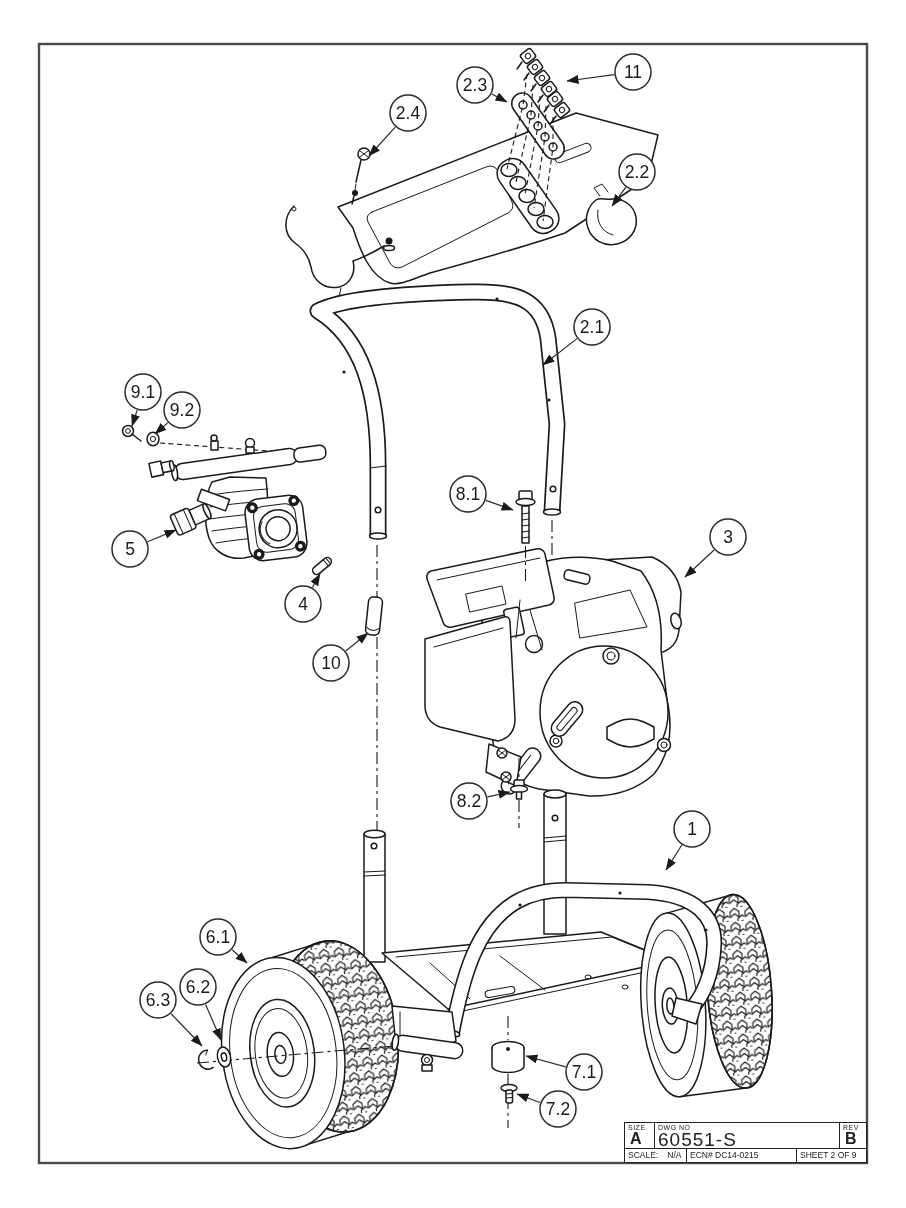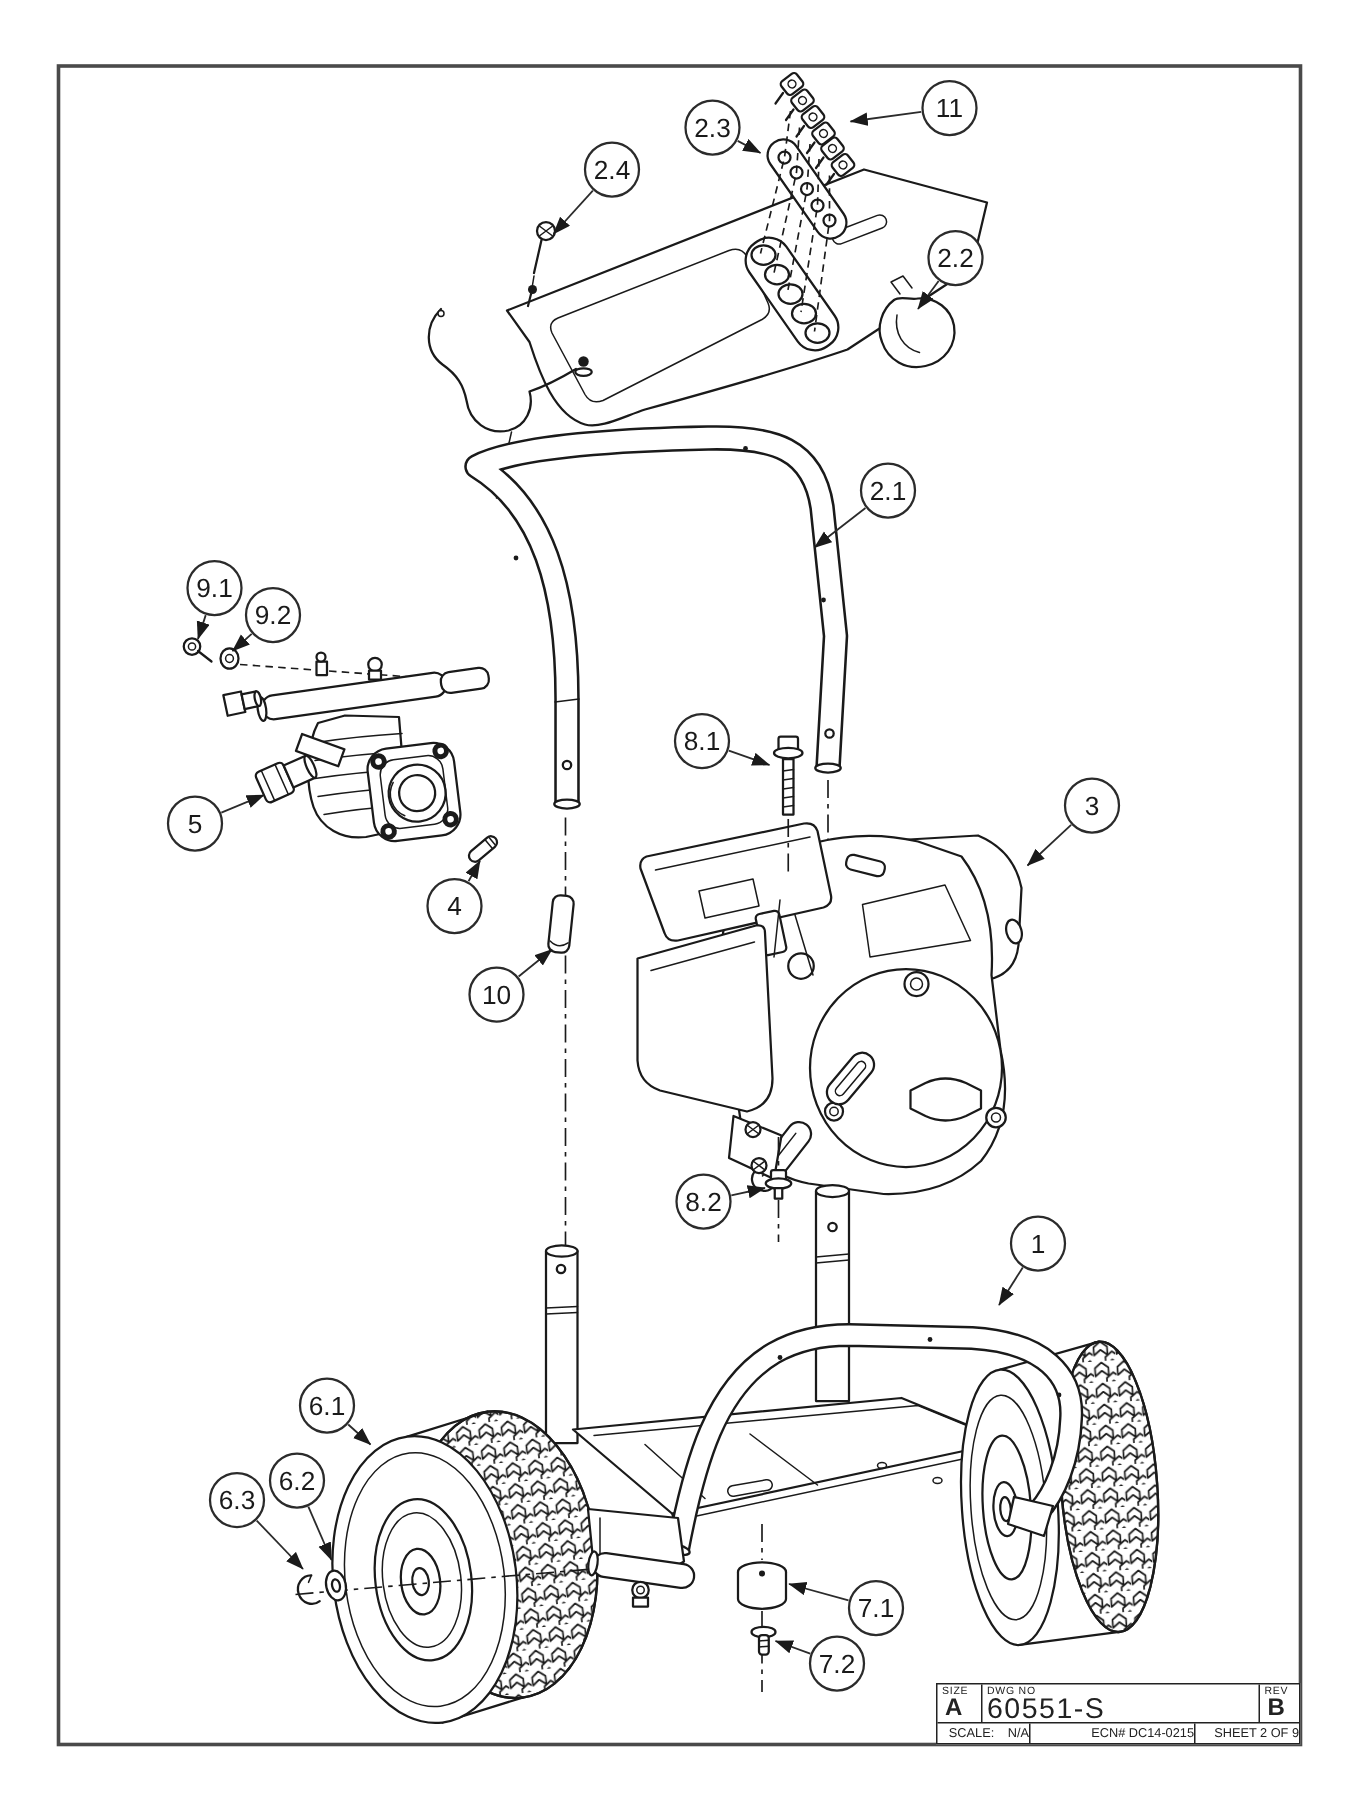--- a/index.html
+++ b/index.html
@@ -12,21 +12,21 @@
   .cl{stroke:#1a1a1a;fill:none;stroke-width:1.1;stroke-dasharray:12 4 3 4;}
   .dsh{stroke:#1a1a1a;fill:none;stroke-width:1.1;stroke-dasharray:5 3.5;}
   .callout-circle{fill:#fff;stroke:#2b2b2b;stroke-width:1.5;}
   .callout-text{font-family:"Liberation Sans",sans-serif;font-size:17.5px;fill:#1a1a1a;
                 text-anchor:middle;}
   .leader{stroke:#2b2b2b;stroke-width:1.2;fill:none;}
   
   .tb{position:absolute;left:624px;top:1122px;width:243px;height:41px;box-sizing:border-box;
       border:1.6px solid #222;background:#fff;display:flex;flex-direction:column;color:#222;}
   .tb-row1{flex:1;display:flex;min-height:0;}
-  .tb-row2{height:13px;display:flex;border-top:1.4px solid #222;font-size:8.5px;line-height:11px;text-align:right;}
+  .tb-row2{height:13px;display:flex;border-top:1.4px solid #222;font-size:8.5px;line-height:11px;}
   .tb-cell{box-sizing:border-box;display:flex;flex-direction:column;padding:1px 0 0 3px;}
   .tb-lbl{font-size:7px;letter-spacing:.5px;line-height:7px;}
   .tb-size{width:30px;border-right:1.4px solid #222;}
   .tb-dwg{flex:1;border-right:1.4px solid #222;}
   .tb-rev{width:26px;}
   .tb-val-big{font-weight:bold;font-size:16px;line-height:15px;margin-left:2px;}
   .tb-val-dwg{font-size:19px;line-height:17px;text-align:left;letter-spacing:1px;}
   .tb-c2a{width:62px;border-right:1.4px solid #222;padding:1px 0 0 3px;box-sizing:border-box;}
   .tb-c2b{width:110px;border-right:1.4px solid #222;padding:1px 0 0 3px;box-sizing:border-box;}
   .tb-c2c{flex:1;padding:1px 0 0 3px;}

